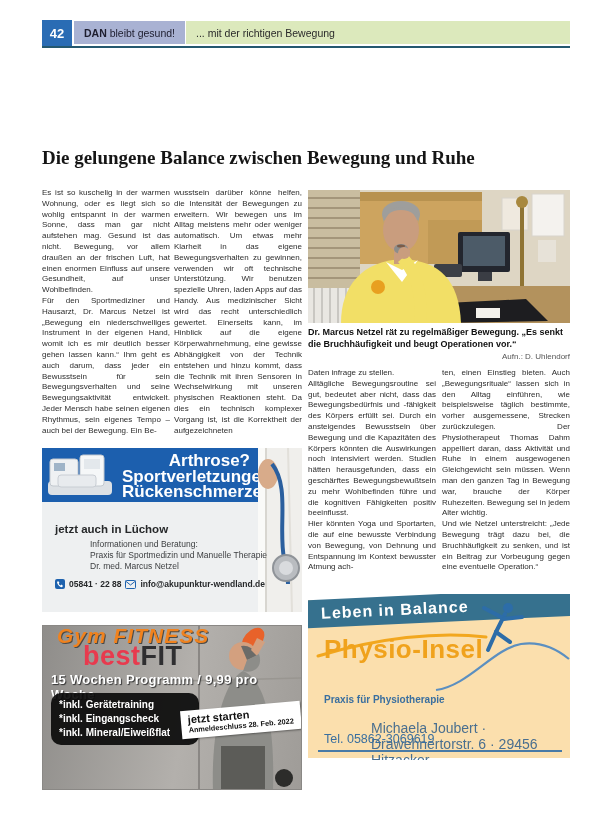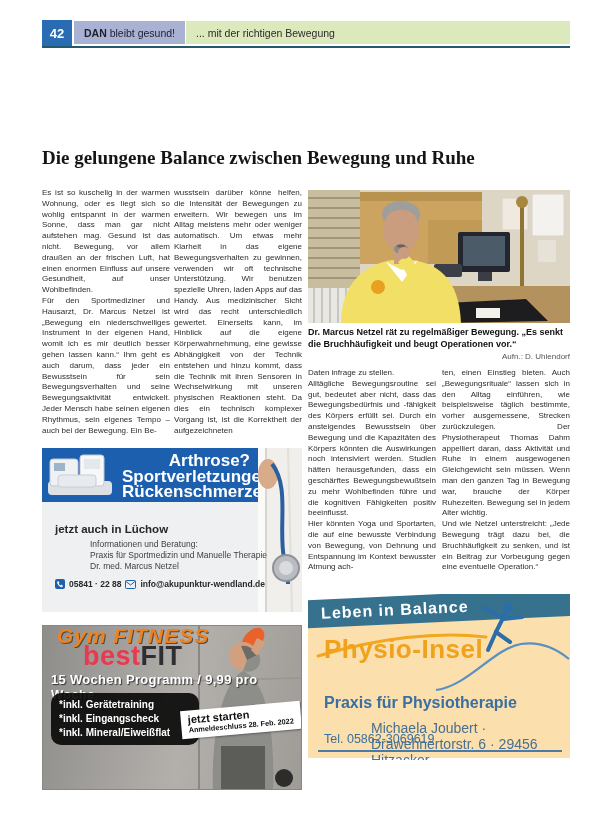--- a/index.html
+++ b/index.html
@@ -71,21 +71,21 @@
   .gym-cta .l2 { font-size:7.3px; font-weight:bold; }
 
   
   .physio { left:308px; top:594px; width:262px; height:166px; overflow:hidden; }
   .physio-bg { position:absolute; left:0; top:6px; width:262px; height:158px; background:#fbdfad; }
   .physio-banner { position:absolute; left:-3px; top:0px; width:272px; height:28px; background:#36718e;
     transform:rotate(-2.7deg); transform-origin:center; display:flex; align-items:center; padding-left:16px; }
   .physio-banner span { color:#fff; font-weight:bold; font-size:16px; letter-spacing:1px; }
   .physio-name { position:absolute; left:16px; top:40px; font-size:26px; font-weight:bold;
     color:#f0a21c; letter-spacing:0.5px; }
-  .physio-sub { position:absolute; left:16px; top:100px; font-size:16px; font-weight:600; color:#3a6f9f; }
+  .physio-sub { position:absolute; left:16px; top:100px; font-size:10px; font-weight:600; color:#3a6f9f; }
   .physio-addr { position:absolute; left:16px; top:126px; font-size:14px; color:#4a6f8f;padding-left:47px; }
   .physio-tel { position:absolute; left:16px; top:138px; font-size:12.5px; color:#3a6f9f; }
   .physio-rule { position:absolute; left:10px; top:156px; width:244px; height:2px; background:#4a7ba6; }
 </style>
 </head>
 <body>
 
 <div class="page">
 
   <div class="abs hdr-num">

